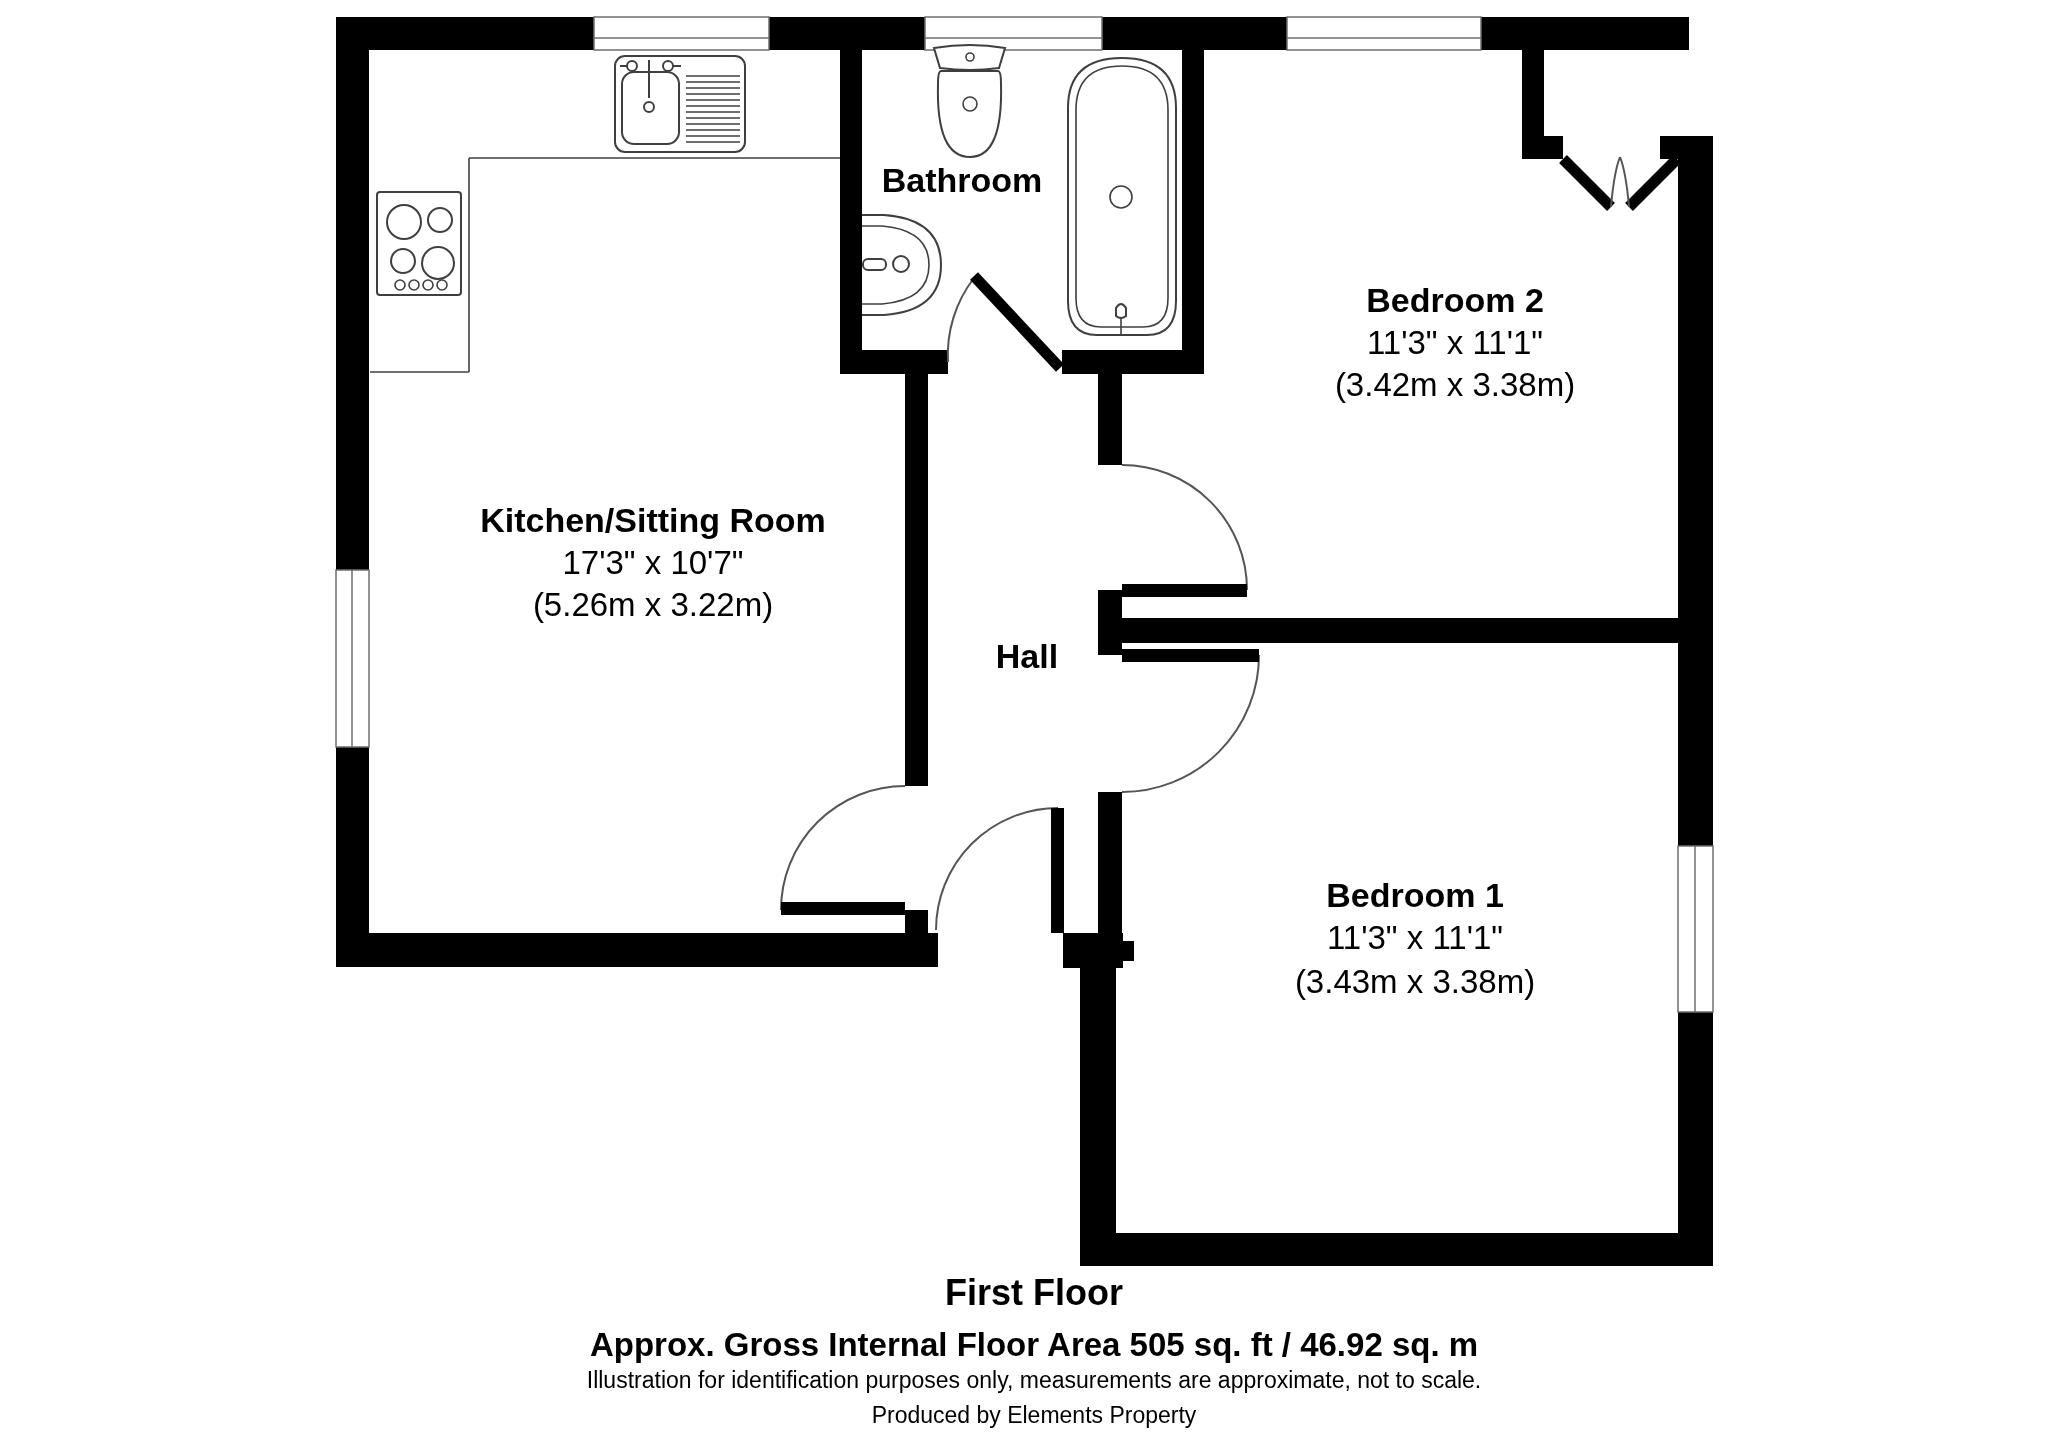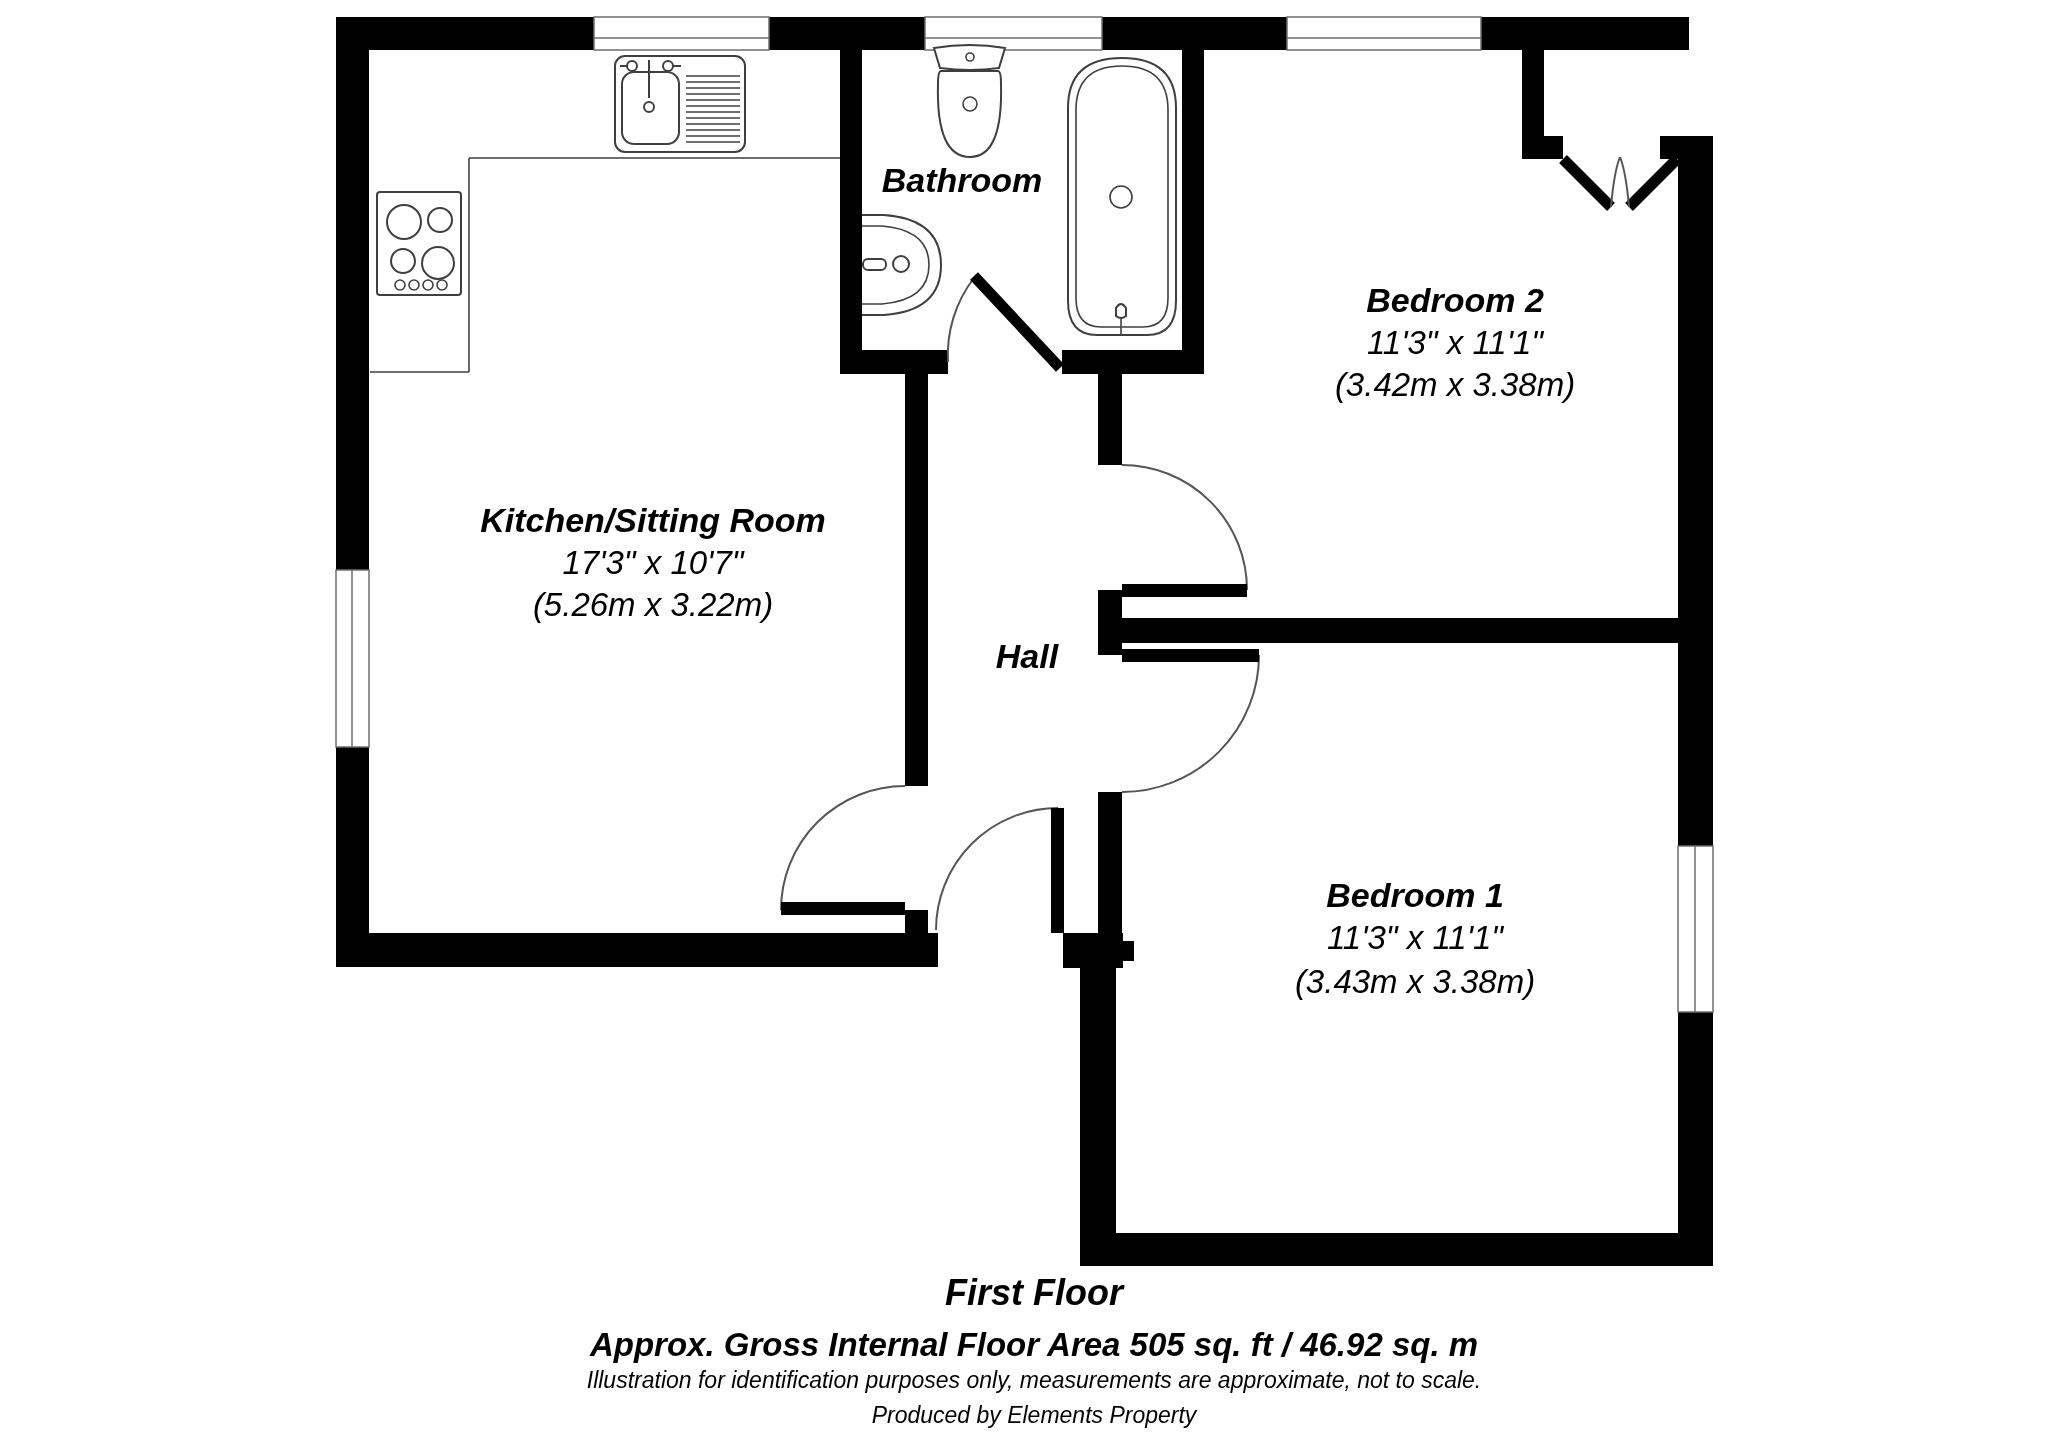--- a/index.html
+++ b/index.html
@@ -4,21 +4,21 @@
 <style>
   :root{
     --wall:#000000;
     --bg:#ffffff;
     --fixture:#3f3f3f;
     --arc:#555555;
     --frame:#6e6e6e;
     --text:#000000;
   }
   html,body{margin:0;padding:0;background:var(--bg);}
-  .stage{width:2048px;height:1447px;position:relative;background:var(--bg);font-style:italic;}
+  .stage{width:2048px;height:1447px;position:relative;background:var(--bg);}
   svg{display:block;}
   .wall{fill:var(--wall);stroke:none;}
   .leaf{fill:var(--wall);stroke:none;}
   .leafline{stroke:var(--wall);stroke-width:11;fill:none;}
   .arc{stroke:var(--arc);stroke-width:2;fill:none;}
   .win{fill:#ffffff;stroke:var(--frame);stroke-width:1.5;}
   .winline{stroke:var(--frame);stroke-width:1.5;fill:none;}
   .fx{stroke:var(--fixture);stroke-width:2;fill:#ffffff;}
   .fxl{stroke:var(--fixture);stroke-width:2;fill:none;}
   .fxthin{stroke:var(--fixture);stroke-width:1.6;fill:none;}

